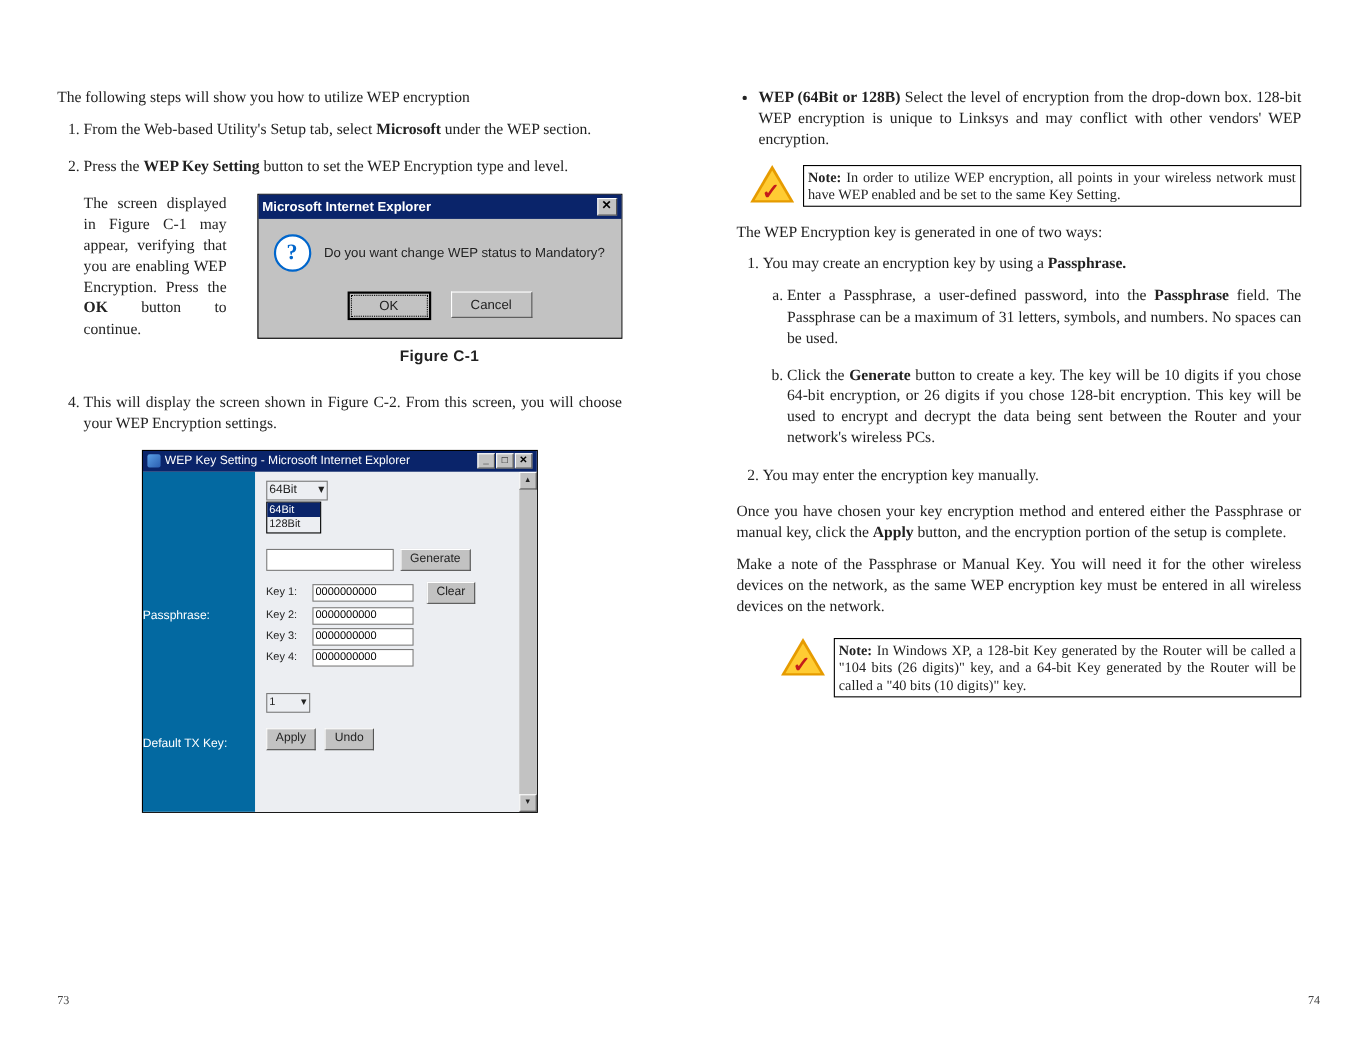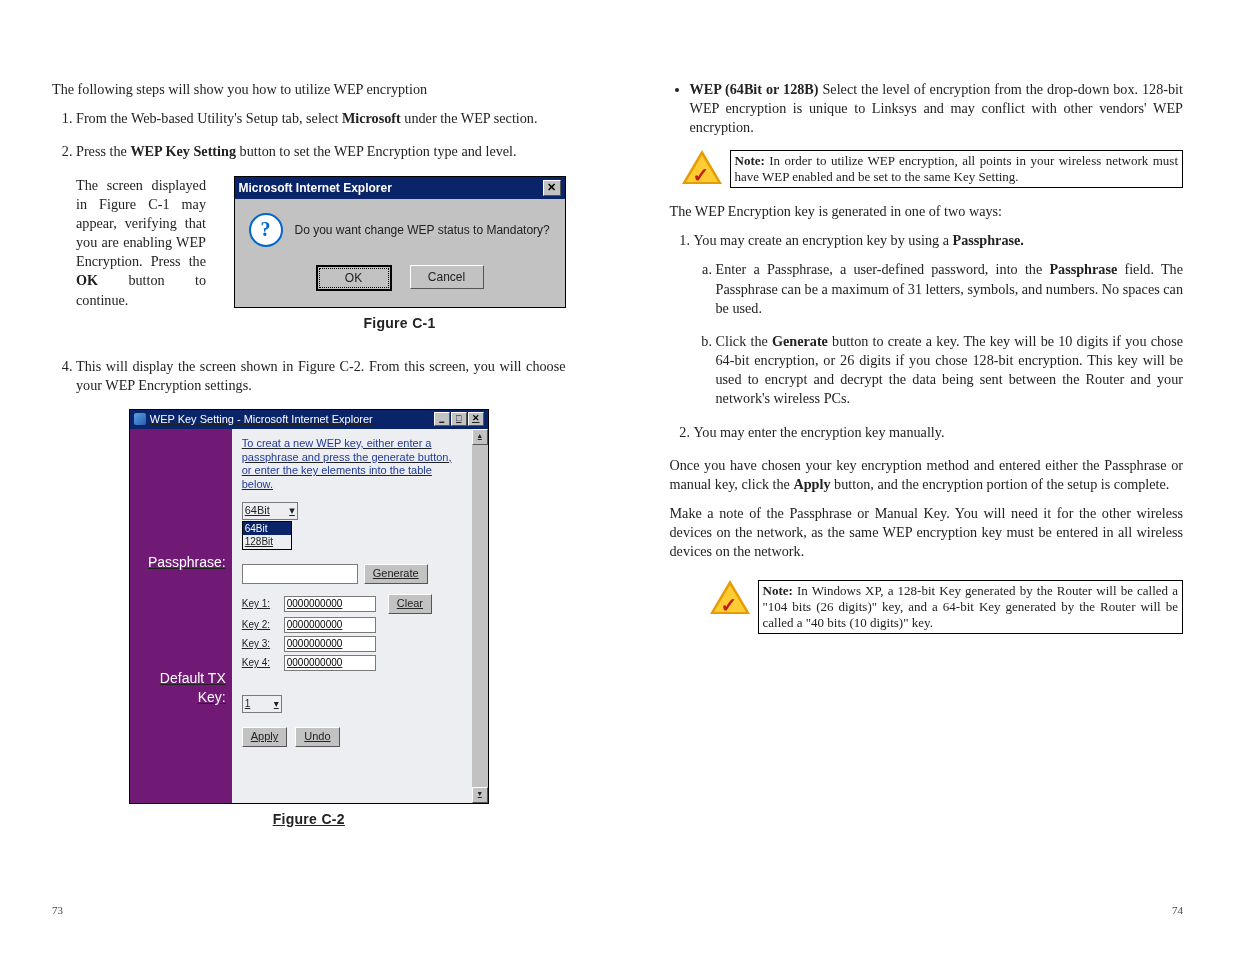--- a/index.html
+++ b/index.html
@@ -1,20 +1,20 @@
 <!DOCTYPE html>
 <html><head>
 <meta charset="utf-8">
 <style>
   body { margin: 0; background: #fff; font-family: "Times New Roman", Times, serif; color:#222; }
   .spread { display:flex; width:1235px; height:954px; box-sizing:border-box; }
   .page { width:50%; box-sizing:border-box; padding:80px 52px 30px 52px; position:relative; font-size:14.2px; line-height:1.35; }
   .page .num { position:absolute; bottom:36px; font-size:11px; color:#444; }
   .page.left .num { left:52px; }
-  .page.right .num { right:52px; }
+  .page.right .num { right:35px; }
   p { margin:0 0 10px 0; }
   ol.main { padding-left:24px; margin:10px 0 0 0; }
   ol.main > li { margin-bottom:14px; text-align:justify; }
   ol.sub { list-style-type: lower-alpha; padding-left:22px; margin:10px 0 0 0;}
   ol.sub > li { margin-bottom:14px; text-align:justify;}
   .just { text-align:justify; }
   .bold { font-weight:bold; }
 
   
   .fig1wrap { float:right; width:332px; margin:0 0 6px 12px; text-align:center;}
@@ -26,29 +26,29 @@
   .qicon { width:30px; height:30px; border:2px solid #0066cc; border-radius:50%; display:flex; align-items:center; justify-content:center; background:#fff;}
   .qicon span { color:#0066cc; font-weight:bold; font-size:20px; font-family: Georgia, serif;}
   .dialog1 .btns { display:flex; gap:18px; justify-content:center; width:100%; margin-top:6px;}
   .winbtn { min-width:72px; height:22px; background:#c2c2c2; border:1px solid #fff; border-right-color:#555; border-bottom-color:#555; font-family:Tahoma,Arial,sans-serif; font-size:12px; display:flex; align-items:center; justify-content:center; }
   .winbtn.def { outline:1px dotted #000; outline-offset:-4px; border:2px solid #000;}
   .figcap { font-family: Arial, Helvetica, sans-serif; font-weight:bold; font-size:14px; margin-top:6px; letter-spacing:.3px;}
 
   .li3txt { text-align:justify; }
 
   
-  .fig2wrap { width:360px; margin:8px auto 0 auto; text-align:center;text-decoration:underline;}
+  .fig2wrap { width:360px; margin:8px auto 0 auto; text-align:center;}
   .ie2 { border:1px solid #000; font-family:Tahoma,Arial,sans-serif; font-size:11px; text-align:left; background:#fff;}
   .ie2 .tb { background:#0a246a; color:#fff; padding:2px 4px; display:flex; justify-content:space-between; align-items:center; font-size:11px;}
   .ie2 .tb .t { display:flex; gap:4px; align-items:center;}
   .ie2 .tb .cbtns { display:flex; gap:1px;}
   .ie2 .tb .cb { width:14px; height:12px; background:#c2c2c2; border:1px solid #fff; border-right-color:#555; border-bottom-color:#555; font-size:9px; line-height:10px; text-align:center; color:#000; font-weight:bold;}
   .ie2 .scrollarea { display:flex; }
   .ie2 .panel { flex:1; background:#fff; display:flex;}
-  .ie2 .leftcol { width:102px; background:#701a75; color:#fff; font-size:14px; padding-top:120px; text-align:right; }
+  .ie2 .leftcol { width:102px; background:#0369a1; color:#fff; font-size:11px; padding-top:120px; }
   .ie2 .leftcol div { padding:4px 6px 4px 0; }
   .ie2 .leftcol .lbl-pass { height:20px; margin-bottom:88px;}
   .ie2 .rightcol { flex:1; padding:8px 10px 16px 10px; background:#eceef2;}
   .ie2 .instr { color:#223a9a; font-size:11px; line-height:1.25; margin-bottom:10px;}
   .ie2 select, .ie2 input[type=text] { font-family:Tahoma; font-size:11px; background:#fff; }
   .ie2 .bitsel { width:50px; height:16px; border:1px solid #7a7a7a;}
   .ie2 .opts { border:1px solid #000; width:48px; margin-top:1px; font-size:10px;}
   .ie2 .opts .sel { background:#0a246a; color:#fff; padding:0 2px;}
   .ie2 .opts div { padding:0 2px;}
   .ie2 .prow { display:flex; gap:6px; align-items:center; margin:14px 0 10px 0;}
@@ -134,21 +134,20 @@
             <div class="cb">✕</div>
           </div>
         </div>
         <div class="scrollarea">
           <div class="panel">
             <div class="leftcol">
               <div class="lbl-pass">Passphrase:</div>
               <div>Default TX Key:</div>
             </div>
             <div class="rightcol">
-              <div class="instr">To creat a new WEP key, either enter a passphrase and press the generate button, or enter the key elements into the table below.</div>
               <div>
                 <div class="bitsel" style="display:flex;justify-content:space-between;padding:0 2px;align-items:center;">
                     <span>64Bit</span>
                     <span>▾</span>
                   </div>
                 <div class="opts">
                   <div class="sel">64Bit</div>
                   <div>128Bit</div>
                 </div>
               </div>
@@ -194,21 +193,20 @@
               </div>
               <div style="height:40px;"></div>
             </div>
           </div>
           <div class="scrollbar">
             <div class="sbbtn">▴</div>
             <div class="sbbtn">▾</div>
           </div>
         </div>
       </div>
-      <div class="figcap">Figure C-2</div>
     </div>
 
     <div class="num">73</div>
   </div>
 
   <div class="page right">
     <ul class="bul">
       <li>
         <span class="bold">WEP (64Bit or 128B)</span><span> Select the level of encryption from the drop-down box.  128-bit WEP encryption is unique to Linksys and may conflict with other vendors' WEP encryption.</span>
       </li>

